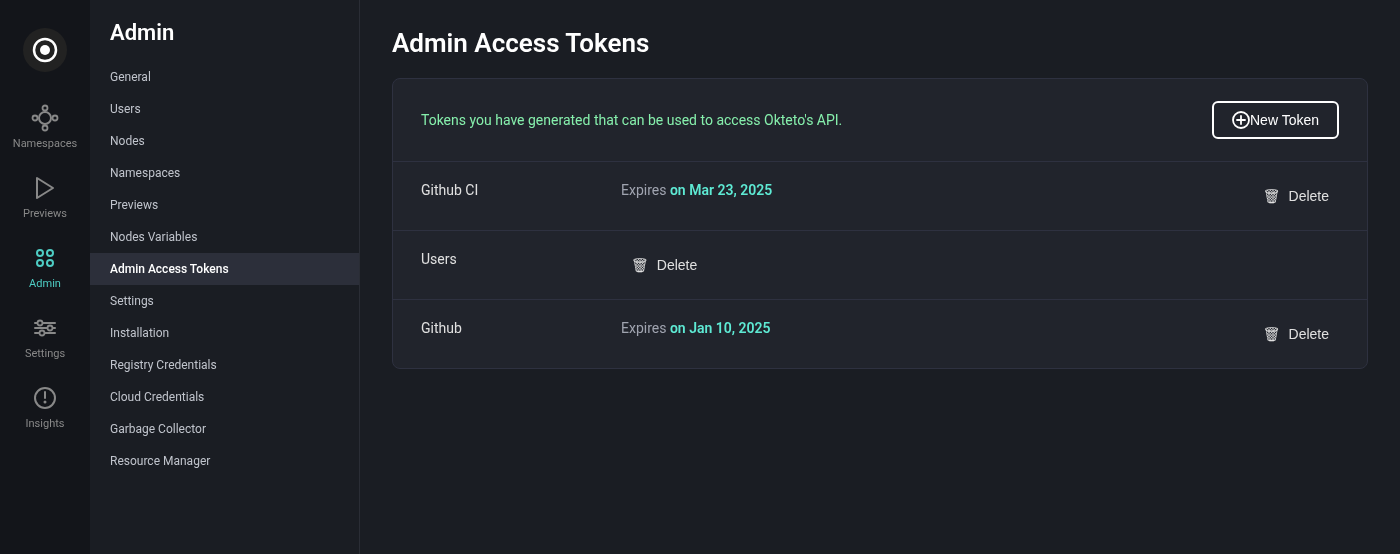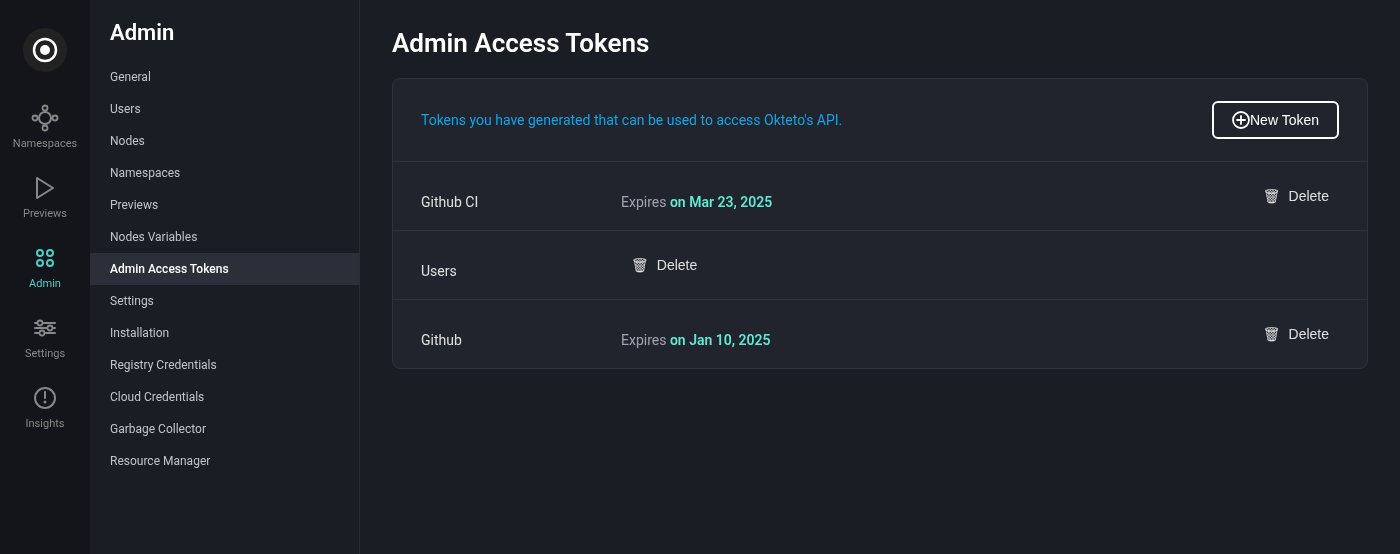--- a/index.html
+++ b/index.html
@@ -110,42 +110,42 @@
       overflow: hidden;
     }
     .token-panel-header {
       display: flex;
       align-items: center;
       justify-content: space-between;
       padding: 22px 28px;
       border-bottom: 1px solid #2e3140;
     }
     .token-panel-description {
-      color: #0ea5e9;
+      color: #86efac;
       font-size: 14px;
     }
     .new-token-btn {
       display: flex;
       align-items: center;
       gap: 0;
       background: transparent;
       border: 2px solid #ffffff;
       color: #ffffff;
       padding: 8px 18px;
       border-radius: 6px;
       font-size: 14px;
       font-weight: 500;
       cursor: pointer;
       white-space: nowrap;
     }
 
     
     .token-row {
       display: flex;
-      align-items: flex-end;
+      align-items: flex-start;
       padding: 20px 28px;
       border-bottom: 1px solid #2e3140;
     }
     .token-row:last-child {
       border-bottom: none;
     }
     .token-name {
       width: 200px;
       font-size: 14px;
       color: #e0e0e0;

